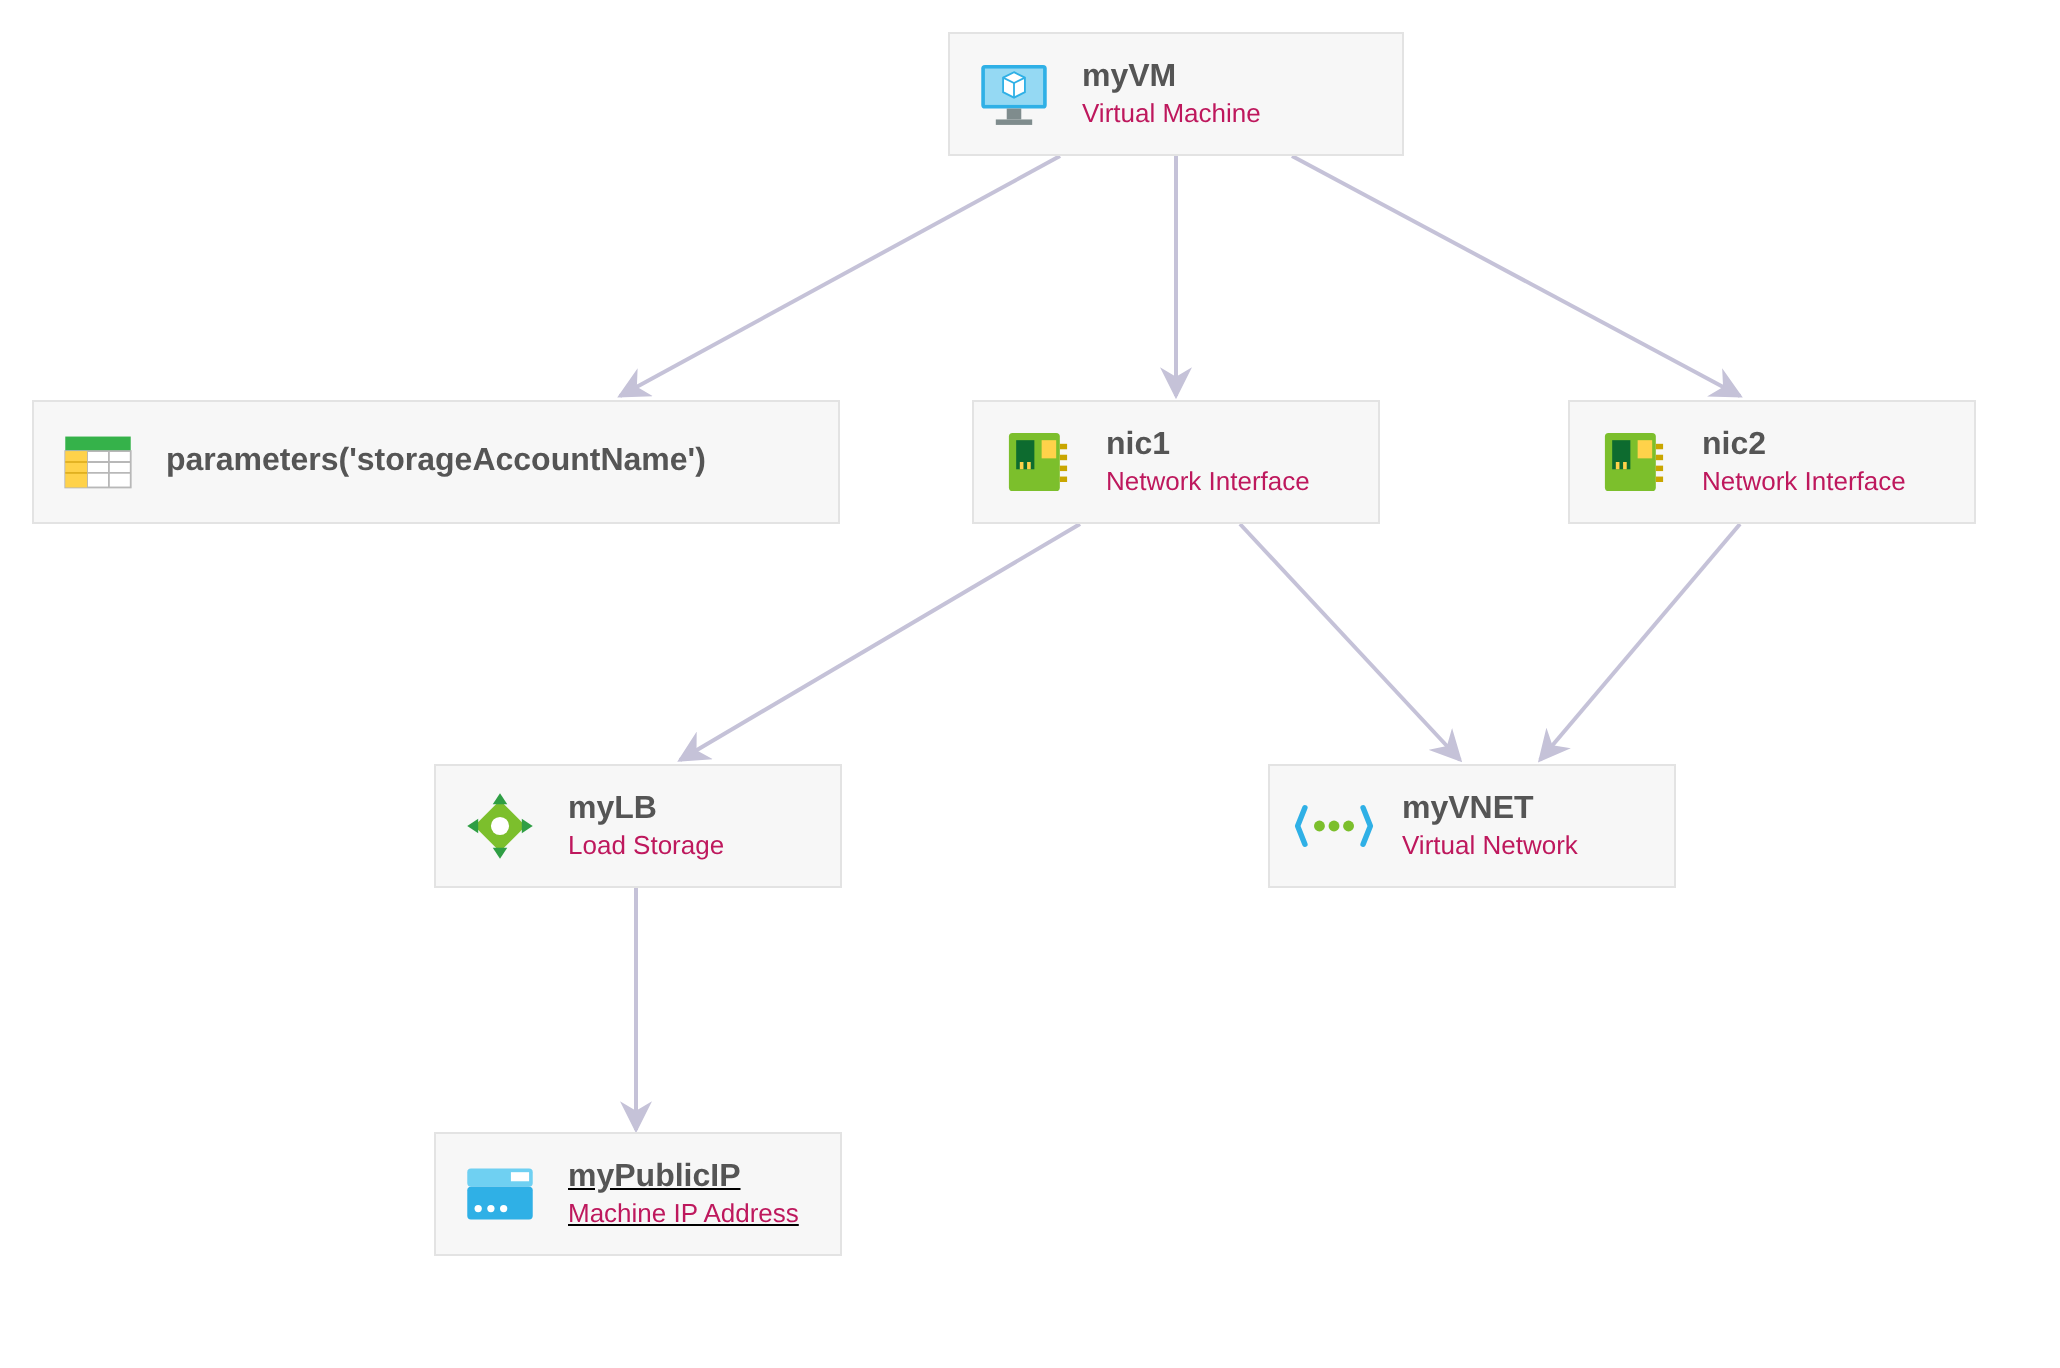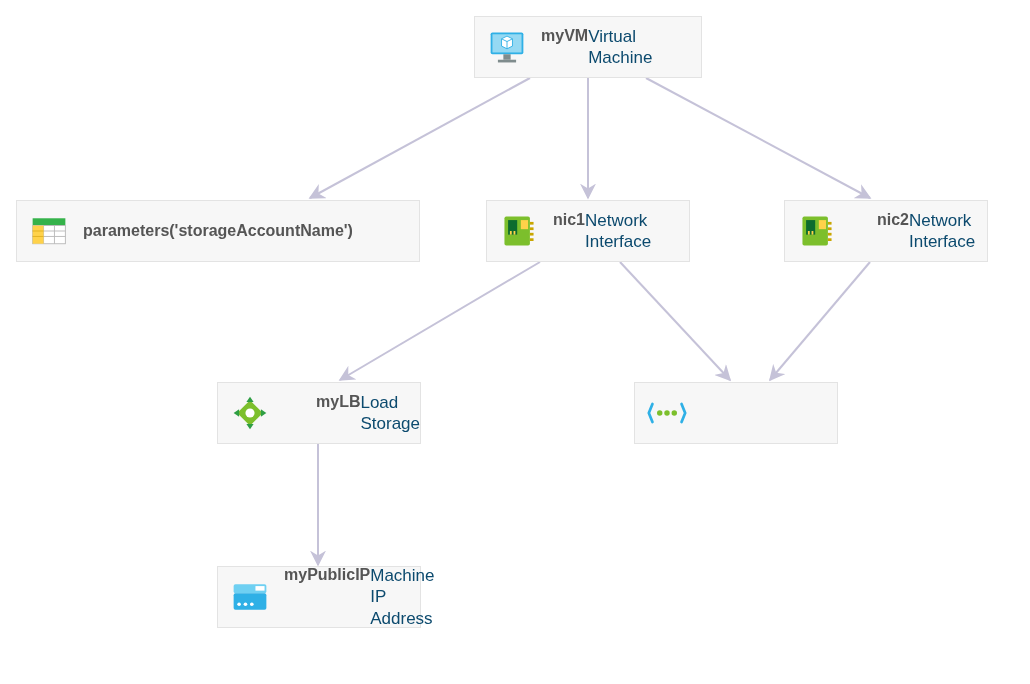--- a/index.html
+++ b/index.html
@@ -36,31 +36,31 @@
     width: 44px;
     height: 44px;
     flex: 0 0 44px;
     margin-right: 12px;
     display: flex;
     align-items: center;
     justify-content: center;
   }
   .node .texts {
     display: flex;
-    flex-direction: row;
+    flex-direction: column;
     line-height: 1.25;
   }
   .node .title {
     font-size: 16px;
     font-weight: 600;
     color: #555;
   }
   .node .subtitle {
-    font-size: 17px;
-    color: #0c4a6e;
+    font-size: 13px;
+    color: #be185d;
   }
 </style>
 </head>
 <body>
 
 <div class="canvas">
 
   <svg class="arrows">
     <defs>
       <marker id="ah" viewBox="0 0 10 10" refX="9" refY="5" markerWidth="8" markerHeight="8" orient="auto-start-reverse">
@@ -133,41 +133,41 @@
         <rect x="34" y="24" width="4" height="3" fill="#c9a600"></rect>
         <rect x="34" y="30" width="4" height="3" fill="#c9a600"></rect>
       </svg>
     </span>
     <span class="texts">
       <span class="title">nic1</span>
       <span class="subtitle">Network Interface</span>
     </span>
   </div>
 
-  <div class="node" style="left:784px; top:200px; width:204px; height:62px;gap:26px;">
+  <div class="node" style="left:784px; top:200px; width:204px; height:62px;">
     <span class="icon">
       <svg viewBox="0 0 44 44" width="40" height="40">
         <rect x="6" y="6" width="28" height="32" rx="2" fill="#7cbf2c"></rect>
         <rect x="10" y="10" width="10" height="16" fill="#0d6b2f"></rect>
         <rect x="12" y="22" width="2" height="4" fill="#ffd24a"></rect>
         <rect x="16" y="22" width="2" height="4" fill="#ffd24a"></rect>
         <rect x="24" y="10" width="8" height="10" fill="#ffd24a"></rect>
         <rect x="34" y="12" width="4" height="3" fill="#c9a600"></rect>
         <rect x="34" y="18" width="4" height="3" fill="#c9a600"></rect>
         <rect x="34" y="24" width="4" height="3" fill="#c9a600"></rect>
         <rect x="34" y="30" width="4" height="3" fill="#c9a600"></rect>
       </svg>
     </span>
     <span class="texts">
       <span class="title">nic2</span>
       <span class="subtitle">Network Interface</span>
     </span>
   </div>
 
-  <div class="node" style="left:217px; top:382px; width:204px; height:62px;gap:32px;">
+  <div class="node" style="left:217px; top:382px; width:204px; height:62px;">
     <span class="icon">
       <svg viewBox="0 0 44 44" width="40" height="40">
         <rect x="12" y="12" width="20" height="20" transform="rotate(45 22 22)" fill="#7cbf2c"></rect>
         <circle cx="22" cy="22" r="5" fill="#ffffff"></circle>
         <polygon points="22,4 26,10 18,10" fill="#2f9e44"></polygon>
         <polygon points="22,40 26,34 18,34" fill="#2f9e44"></polygon>
         <polygon points="4,22 10,18 10,26" fill="#2f9e44"></polygon>
         <polygon points="40,22 34,18 34,26" fill="#2f9e44"></polygon>
       </svg>
     </span>
@@ -180,23 +180,27 @@
   <div class="node" style="left:634px; top:382px; width:204px; height:62px;">
     <span class="icon">
       <svg viewBox="0 0 44 44" width="40" height="40">
         <polyline points="6,12 2,22 6,32" fill="none" stroke="#2fb0e6" stroke-width="3" stroke-linecap="round" stroke-linejoin="round"></polyline>
         <polyline points="38,12 42,22 38,32" fill="none" stroke="#2fb0e6" stroke-width="3" stroke-linecap="round" stroke-linejoin="round"></polyline>
         <circle cx="14" cy="22" r="3" fill="#7cbf2c"></circle>
         <circle cx="22" cy="22" r="3" fill="#7cbf2c"></circle>
         <circle cx="30" cy="22" r="3" fill="#7cbf2c"></circle>
       </svg>
     </span>
-  </div>
-
-  <div class="node" style="left:217px; top:566px; width:204px; height:62px;">
+    <span class="texts">
+      <span class="title">myVNET</span>
+      <span class="subtitle">Virtual Network</span>
+    </span>
+  </div>
+
+  <div class="node" style="left:217px; top:566px; width:204px; height:62px;text-decoration:underline;">
     <span class="icon">
       <svg viewBox="0 0 44 44" width="40" height="40">
         <rect x="4" y="8" width="36" height="10" rx="2" fill="#6fd0f2"></rect>
         <rect x="4" y="18" width="36" height="18" rx="2" fill="#2fb0e6"></rect>
         <rect x="28" y="10" width="10" height="5" fill="#ffffff"></rect>
         <circle cx="10" cy="30" r="2" fill="#ffffff"></circle>
         <circle cx="17" cy="30" r="2" fill="#ffffff"></circle>
         <circle cx="24" cy="30" r="2" fill="#ffffff"></circle>
       </svg>
     </span>

